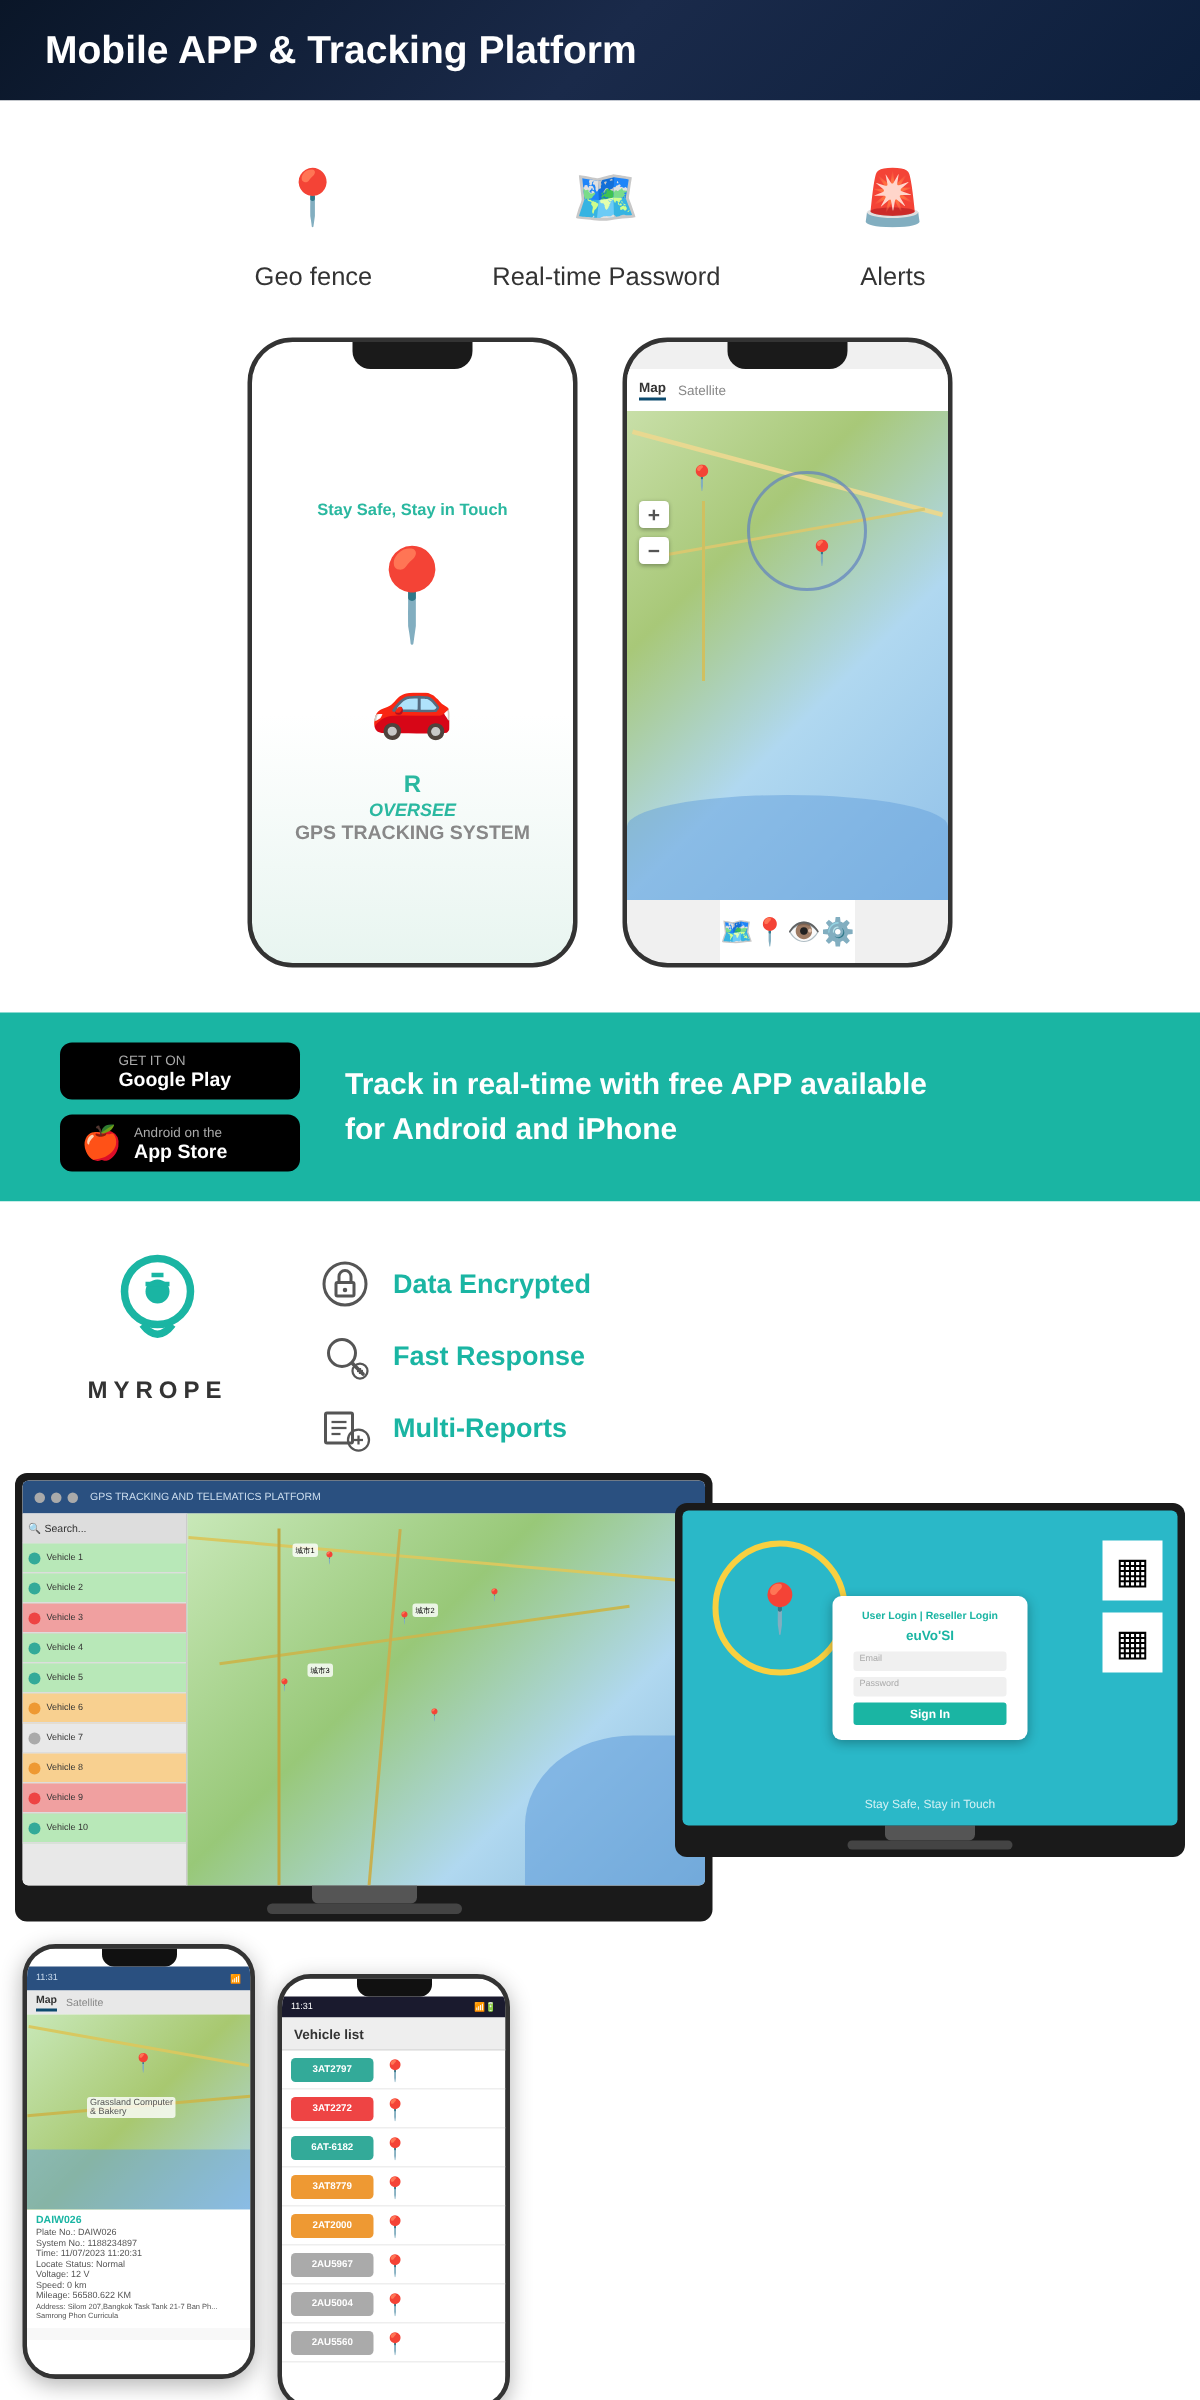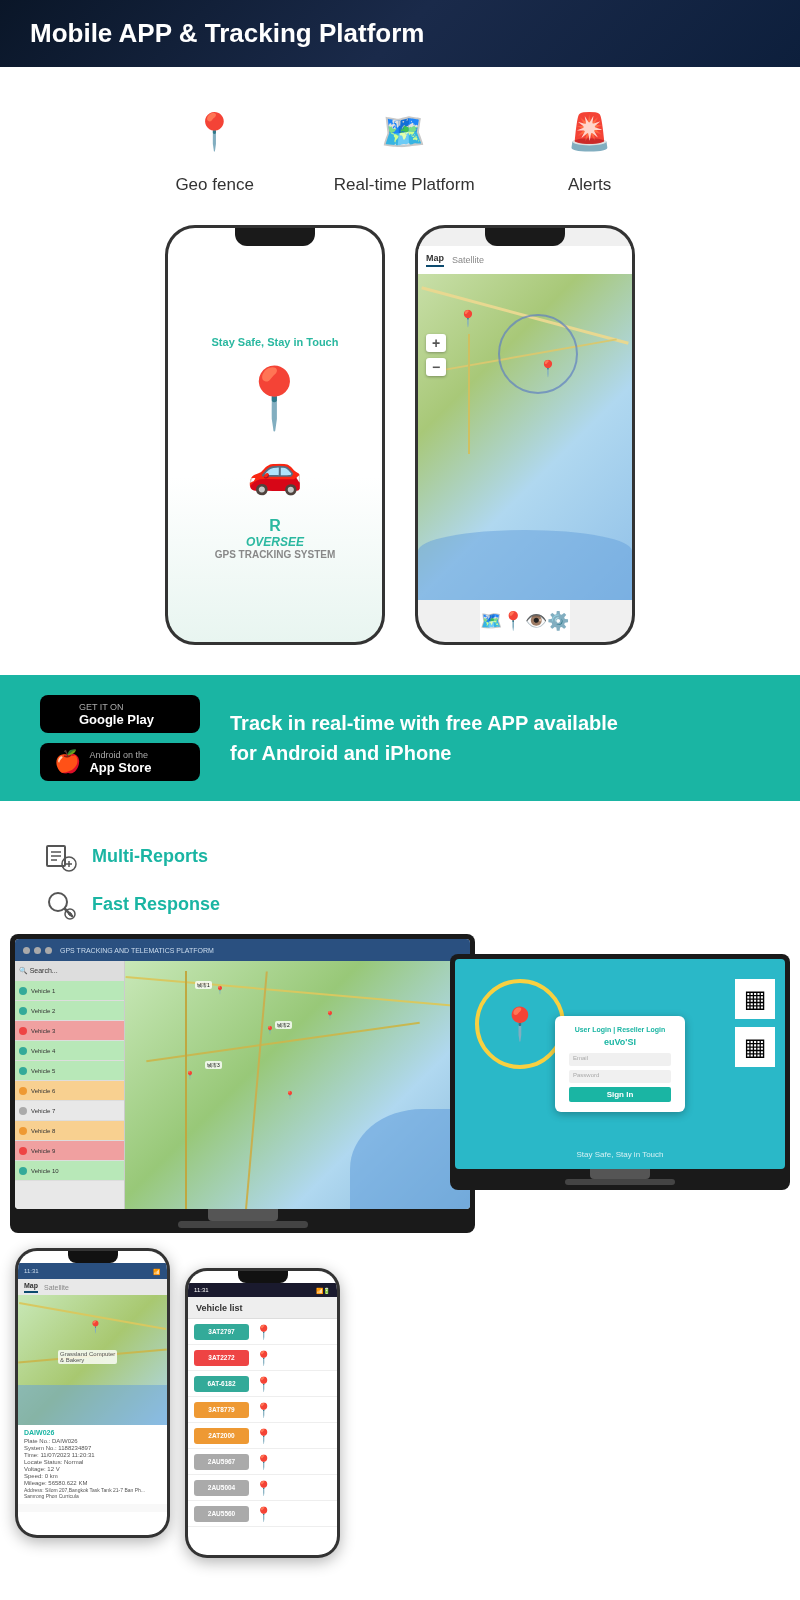--- a/index.html
+++ b/index.html
@@ -357,40 +357,40 @@
 </div>
 
 <div class="features-section">
   <div class="features-icons">
     <div class="feature-item">
       <div class="feature-icon-circle">📍</div>
       <span class="feature-label">Geo fence</span>
     </div>
     <div class="feature-item">
       <div class="feature-icon-circle">🗺️</div>
-      <span class="feature-label">Real-time Platform</span>
+      <span class="feature-label">Real-time Password</span>
     </div>
     <div class="feature-item">
       <div class="feature-icon-circle">🚨</div>
       <span class="feature-label">Alerts</span>
     </div>
   </div>
 
   <div class="phones-section">
 
     <div class="phone-mockup">
       <div class="phone-notch"></div>
       <div class="phone-screen phone-screen-1">
         <div class="stay-safe-text">Stay Safe, Stay in Touch</div>
         <div class="map-pin-large">📍</div>
         <div class="car-icon-large">🚗</div>
         <div class="oversee-logo">
           <span style="font-size:16px; color:#2ab8a0;">R</span><br>
           <span style="font-weight:bold; font-size:12px;font-style:italic;">OVERSEE</span><br>
-          <span style="font-size:10px; color:#888;">GPS TRACKING SYSTEM</span>
+          <span style="font-size:13px; color:#888;">GPS TRACKING SYSTEM</span>
         </div>
       </div>
     </div>
 
     <div class="phone-mockup">
       <div class="phone-notch"></div>
       <div class="phone-screen phone-screen-2">
         <div class="map-top-bar" style="margin-top:18px; width:100%">
           <span class="map-tab-active">Map</span>
           <span class="map-tab">Satellite</span>
@@ -441,51 +441,74 @@
       </div>
     </div>
   </div>
   <div class="appstore-text">
     <span>Track in real-time with free APP available</span><br>
     <span>for Android and iPhone</span>
   </div>
 </div>
 
 <div class="myrope-section">
+  <div class="myrope-logo-area">
+    <div class="myrope-logo-icon">
+      <svg width="80" height="80" viewBox="0 0 80 80">
+        <circle cx="40" cy="30" r="22" fill="none" stroke="#1ab5a3" stroke-width="5"></circle>
+        <path d="M30 52 Q40 65 50 52" fill="none" stroke="#1ab5a3" stroke-width="5"></path>
+        <circle cx="40" cy="30" r="8" fill="#1ab5a3"></circle>
+        <line x1="32" y1="25" x2="48" y2="25" stroke="#1ab5a3" stroke-width="3"></line>
+        <line x1="36" y1="19" x2="44" y2="19" stroke="#1ab5a3" stroke-width="3"></line>
+      </svg>
+    </div>
+    <div class="myrope-name">MYROPE</div>
+  </div>
   <div class="myrope-features">
 
 
+    <div class="myrope-feature-row">
+      <div class="myrope-feature-icon">
+        <svg width="36" height="36" viewBox="0 0 36 36">
+          <circle cx="18" cy="18" r="14" fill="none" stroke="#555" stroke-width="2"></circle>
+          <rect x="12" y="17" width="12" height="9" rx="1" fill="none" stroke="#555" stroke-width="2"></rect>
+          <path d="M14 17 v-4 a4 4 0 0 1 8 0 v4" fill="none" stroke="#555" stroke-width="2"></path>
+          <circle cx="18" cy="22" r="1.5" fill="#555"></circle>
+        </svg>
+      </div>
+      <span class="myrope-feature-text">Data Encrypted</span>
+    </div>
+
+    <div class="myrope-feature-row">
+      <div class="myrope-feature-icon">
+        <svg width="36" height="36" viewBox="0 0 36 36">
+          <circle cx="16" cy="16" r="9" fill="none" stroke="#555" stroke-width="2"></circle>
+          <line x1="23" y1="23" x2="30" y2="30" stroke="#555" stroke-width="2.5" stroke-linecap="round"></line>
+          <circle cx="28" cy="28" r="5" fill="none" stroke="#555" stroke-width="1.5"></circle>
+          <line x1="26" y1="28" x2="30" y2="28" stroke="#555" stroke-width="1.5"></line>
+          <line x1="28" y1="26" x2="28" y2="30" stroke="#555" stroke-width="1.5"></line>
+        </svg>
+      </div>
+      <span class="myrope-feature-text">Fast Response</span>
+    </div>
 
     <div class="myrope-feature-row">
       <div class="myrope-feature-icon">
         <svg width="36" height="36" viewBox="0 0 36 36">
           <rect x="5" y="8" width="18" height="20" rx="1" fill="none" stroke="#555" stroke-width="2"></rect>
           <line x1="9" y1="14" x2="19" y2="14" stroke="#555" stroke-width="1.5"></line>
           <line x1="9" y1="18" x2="19" y2="18" stroke="#555" stroke-width="1.5"></line>
           <line x1="9" y1="22" x2="15" y2="22" stroke="#555" stroke-width="1.5"></line>
           <circle cx="27" cy="26" r="7" fill="none" stroke="#555" stroke-width="1.5"></circle>
           <line x1="24" y1="26" x2="30" y2="26" stroke="#555" stroke-width="1.5"></line>
           <line x1="27" y1="23" x2="27" y2="29" stroke="#555" stroke-width="1.5"></line>
         </svg>
       </div>
       <span class="myrope-feature-text">Multi-Reports</span>
     </div>
-
-    <div class="myrope-feature-row">
-      <div class="myrope-feature-icon">
-        <svg width="36" height="36" viewBox="0 0 36 36">
-          <circle cx="16" cy="16" r="9" fill="none" stroke="#555" stroke-width="2"></circle>
-          <line x1="23" y1="23" x2="30" y2="30" stroke="#555" stroke-width="2.5" stroke-linecap="round"></line>
-          <circle cx="28" cy="28" r="5" fill="none" stroke="#555" stroke-width="1.5"></circle>
-          <line x1="26" y1="28" x2="30" y2="28" stroke="#555" stroke-width="1.5"></line>
-          <line x1="28" y1="26" x2="28" y2="30" stroke="#555" stroke-width="1.5"></line>
-        </svg>
-      </div>
-      <span class="myrope-feature-text">Fast Response</span>
-    </div>
   </div>
 </div>
 
 <div class="dashboard-wrapper">
   <div style="position:relative; padding: 10px 10px 20px 10px;">
 
     <div style="position:relative; z-index:1;">
       <div style="background:#1a1a1a; border-radius:8px; padding:5px; width:465px; display:inline-block;">
         <div style="background:#f5f5f5; border-radius:4px; height:270px; overflow:hidden;">
 

